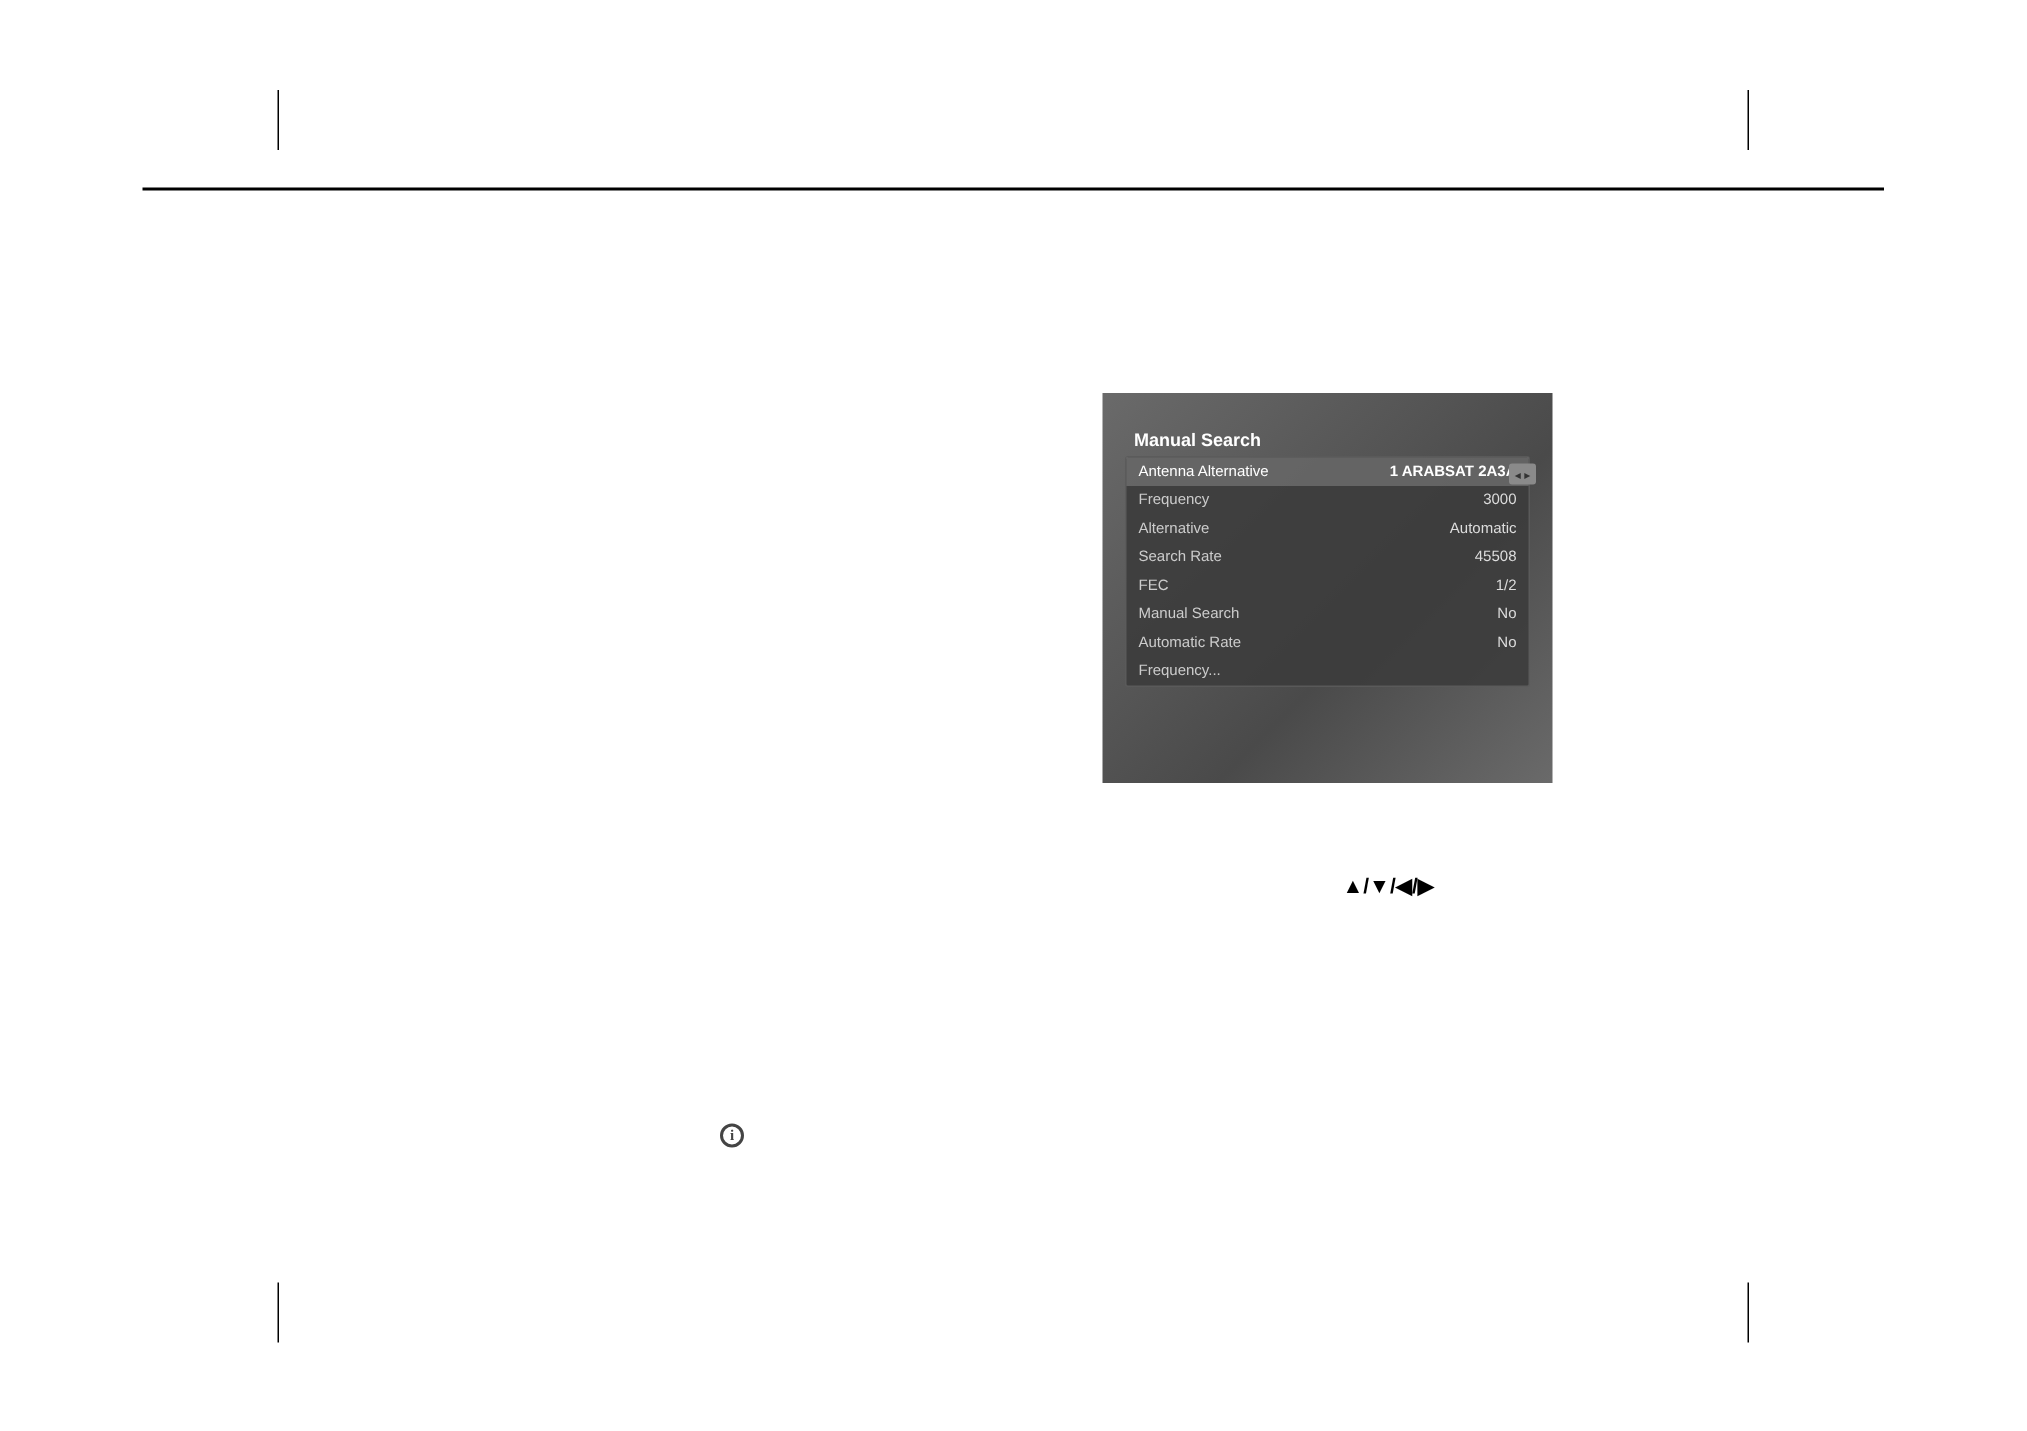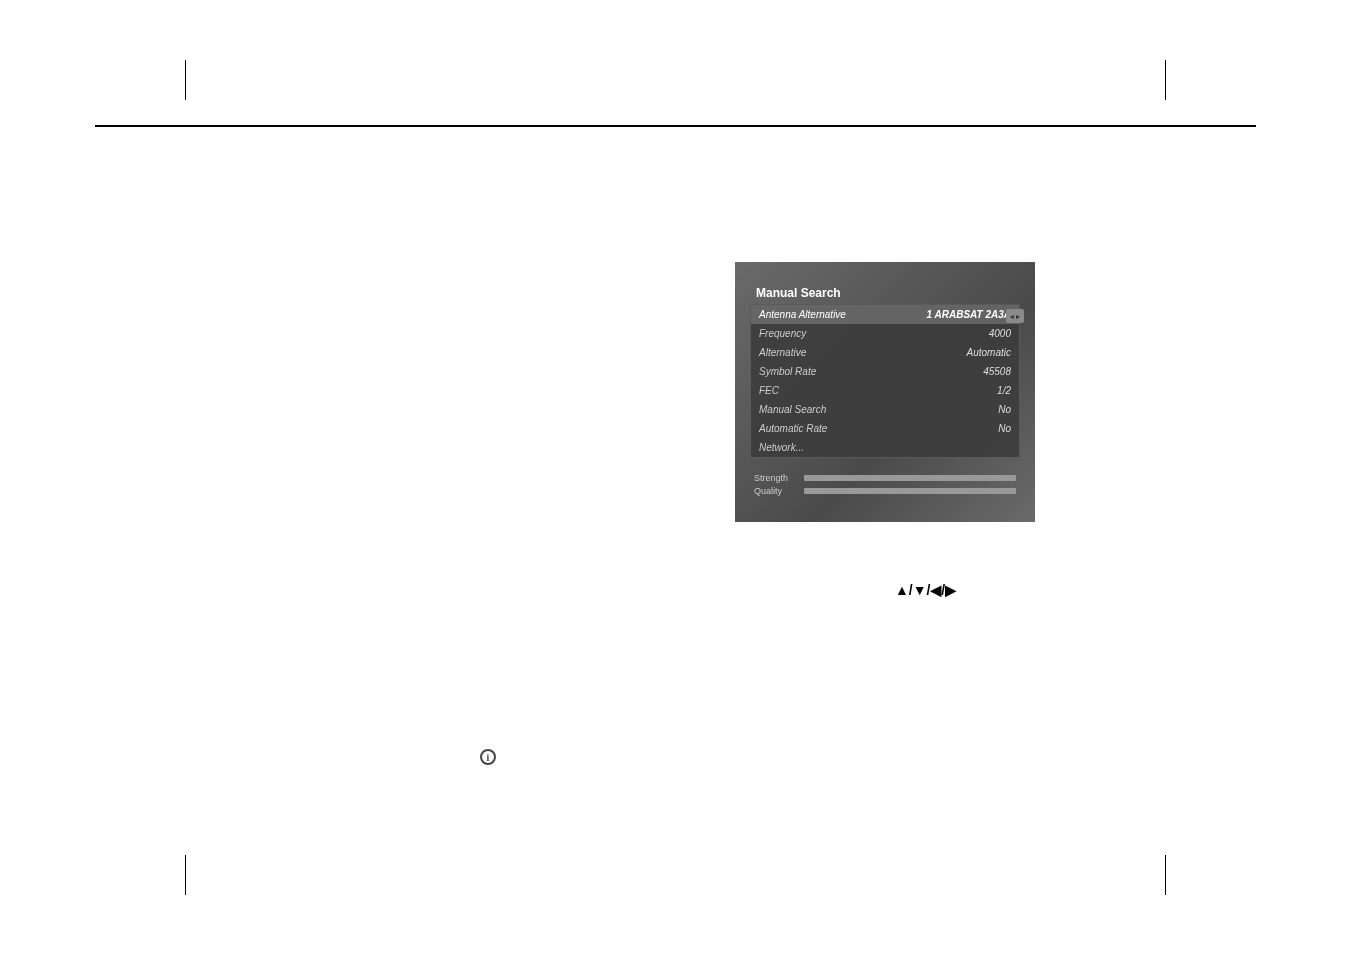--- a/index.html
+++ b/index.html
@@ -52,21 +52,20 @@
       border-radius: 2px;
       padding: 0;
     }
     .screenshot-row {
       display: flex;
       justify-content: space-between;
       align-items: center;
       padding: 4px 8px;
       color: #ccc;
       font-size: 10px;
-      font-style: italic;
     }
     .screenshot-row.highlight {
       background: rgba(255,255,255,0.2);
     }
     .screenshot-row.highlight .row-value {
       font-weight: bold;
       color: #fff;
     }
     .screenshot-row.highlight .row-label {
       color: #fff;
@@ -171,63 +170,49 @@
     <div class="screenshot">
       <div class="screenshot-inner">
         <div class="screenshot-title">Manual Search</div>
         <div class="screenshot-panel">
           <div class="screenshot-row highlight">
             <span class="row-label">Antenna Alternative</span>
             <span class="row-value">1 ARABSAT 2A3A</span>
           </div>
           <div class="screenshot-row">
             <span class="row-label">Frequency</span>
-            <span class="row-value">4000</span>
+            <span class="row-value">3000</span>
           </div>
           <div class="screenshot-row">
             <span class="row-label">Alternative</span>
             <span class="row-value">Automatic</span>
           </div>
           <div class="screenshot-row">
-            <span class="row-label">Symbol Rate</span>
+            <span class="row-label">Search Rate</span>
             <span class="row-value">45508</span>
           </div>
           <div class="screenshot-row">
             <span class="row-label">FEC</span>
             <span class="row-value">1/2</span>
           </div>
           <div class="screenshot-row">
             <span class="row-label">Manual Search</span>
             <span class="row-value">No</span>
           </div>
           <div class="screenshot-row">
             <span class="row-label">Automatic Rate</span>
             <span class="row-value">No</span>
           </div>
           <div class="screenshot-row">
-            <span class="row-label">Network...</span>
+            <span class="row-label">Frequency...</span>
             <span class="row-value"></span>
           </div>
           <div class="arrow-indicator">◂ ▸</div>
         </div>
 
-        <div class="signal-section">
-          <div class="signal-row">
-            <span class="signal-label">Strength</span>
-            <div class="signal-bar">
-                <div class="signal-fill"></div>
-              </div>
-          </div>
-          <div class="signal-row">
-            <span class="signal-label">Quality</span>
-            <div class="signal-bar">
-                <div class="signal-fill"></div>
-              </div>
-          </div>
-        </div>
       </div>
     </div>
 
     <div class="nav-glyphs">▲/▼/◀/▶</div>
 
     <div class="info-icon">
       <div class="info-circle">i</div>
     </div>
   </div>
 </div>

